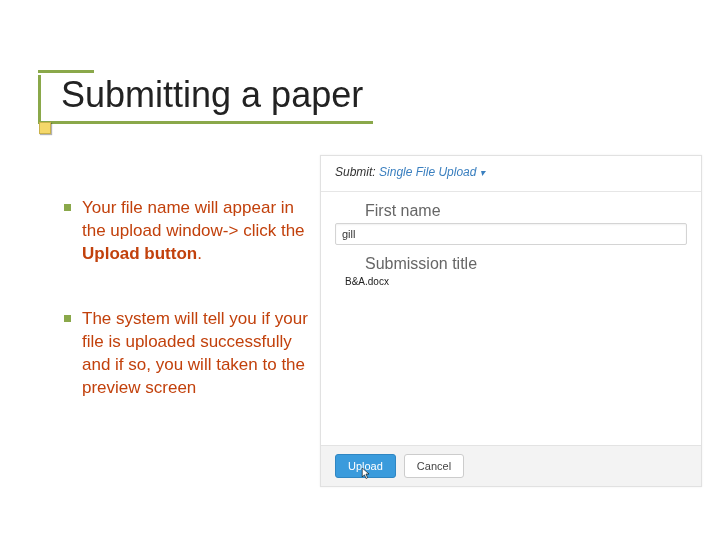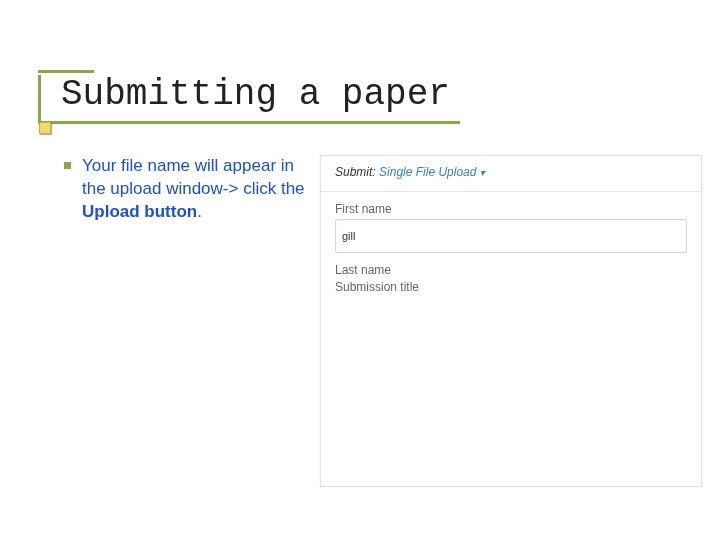--- a/index.html
+++ b/index.html
@@ -26,21 +26,20 @@
     width: 56px;
     height: 3px;
     background: #8aa84a;
     margin-bottom: 2px;
   }
   .title-box {
     border-left: 3px solid #8aa84a;
     border-bottom: 3px solid #8aa84a;
     padding: 0 10px 6px 20px;
     display: inline-block;
-    font-family: Liberation Mono, monospace;
   }
   .title-corner {
     position: absolute;
     left: 39px;
     top: 122px;
     width: 10px;
     height: 10px;
     background: #f5d86a;
     border: 1px solid #c9b14a;
     box-shadow: 1px 1px 1px rgba(0,0,0,0.3);
@@ -60,24 +59,25 @@
   }
   ul.bullets {
     list-style: none;
     padding: 0;
     margin: 0;
   }
   ul.bullets li {
     position: relative;
     padding-left: 22px;
     font-size: 17px;
-    color: #1d4ed8;
+    color: #c2410c;
     line-height: 1.35;
     margin-bottom: 6px;
     text-align: left;
+    margin-top: 42px;
   }
   ul.bullets li .sq {
     position: absolute;
     left: 4px;
     top: 7px;
     width: 7px;
     height: 7px;
     background: #8aa84a;
   }
   .bold { font-weight: bold; }
@@ -112,34 +112,35 @@
     font-size: 10px;
     vertical-align: middle;
     display: inline-block;
   }
   .sep {
     height: 1px;
     background: #e6e6e6;
     margin: 4px -14px 10px -14px;
   }
   .field-label {
-    font-size: 12px;
+    font-size: 16px;
     color: #666;
     margin-bottom: 3px;
+    margin-left: 30px;
   }
   .field-input {
     width: 100%;
     box-sizing: border-box;
     height: 22px;
     border: 1px solid #d4d4d4;
     border-radius: 2px;
     background: #fff;
     font-size: 11px;
     color: #333;
-    padding: 16px 6px;
+    padding: 4px 6px;
     margin-bottom: 10px;
     box-shadow: inset 0 1px 2px rgba(0,0,0,0.06);
   }
   .help-link {
     font-size: 10px;
     color: #3a7fbf;
     margin: 8px 0 6px 0;
   }
   .file-name {
     font-size: 10px;
@@ -198,38 +199,57 @@
   <div class="title-corner"></div>
 
   <div class="body-area">
     <ul class="bullets">
       <li>
         <span class="sq"></span>
         <span>
           <span>Your file name will appear in the upload window-&gt; click the </span><span class="bold">Upload button</span><span>.</span>
         </span>
       </li>
+      <li>
+        <span class="sq"></span>
+        <span>
+          <span>The system will tell you if your file is uploaded successfully and if so, you will taken to the preview screen</span><span class="bold"></span><span></span>
+        </span>
+      </li>
     </ul>
   </div>
 
   <div class="shot">
     <div class="shot-inner">
       <div class="submit-line">
         <span>Submit:</span>
         <span class="link">
           <span>Single File Upload</span>
           <span class="caret">▾</span>
         </span>
       </div>
       <div class="sep"></div>
 
       <div class="field-label">First name</div>
       <input class="field-input" value="gill" style="">
 
-      <div class="field-label">Last name</div>
 
       <div class="field-label">Submission title</div>
 
+      <div class="file-name">B&amp;A.docx</div>
     </div>
 
+    <div class="btn-row">
+      <div class="btn btn-primary">
+        <span>Upload</span>
+        <span class="cursor-icon">
+          <svg viewBox="0 0 12 16">
+              <path d="M1 0 L1 12 L4 9 L6 14 L8 13 L6 8 L10 8 Z" fill="#fff" stroke="#000" stroke-width="0.8"></path>
+            </svg>
+        </span>
+      </div>
+      <div class="btn">
+        <span>Cancel</span>
+      </div>
+    </div>
   </div>
 
 </div>
 
 </body></html>

